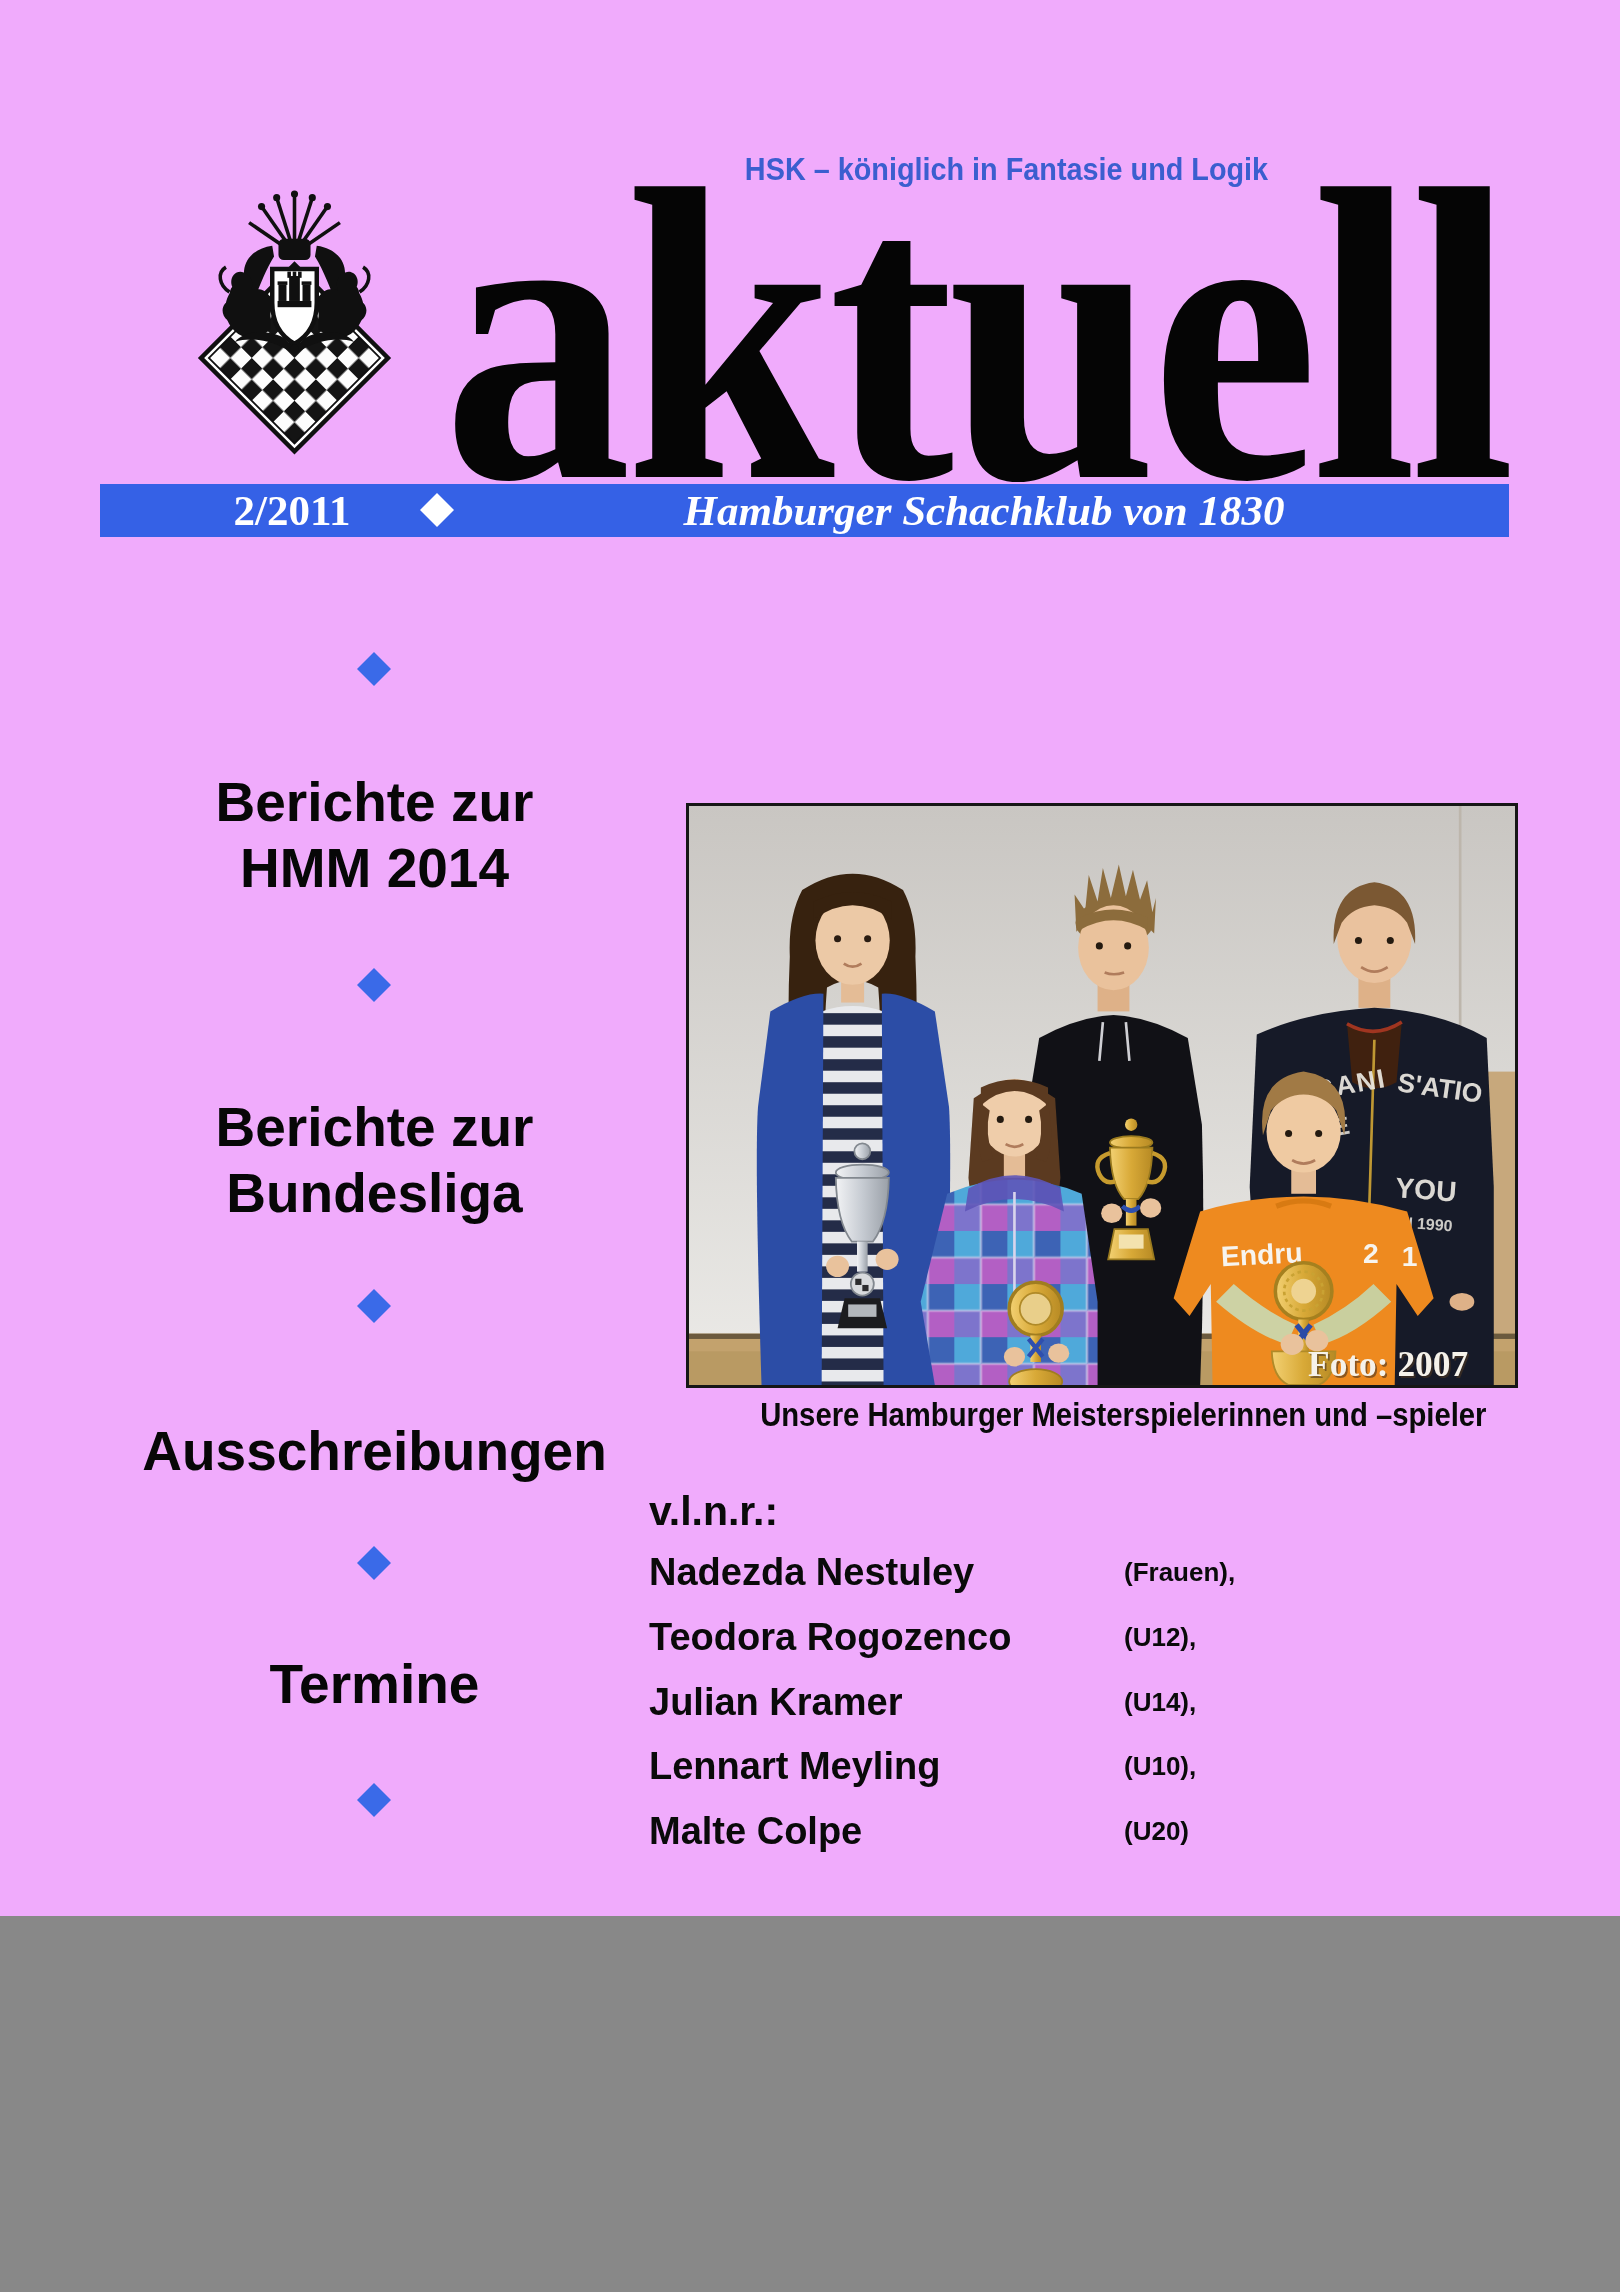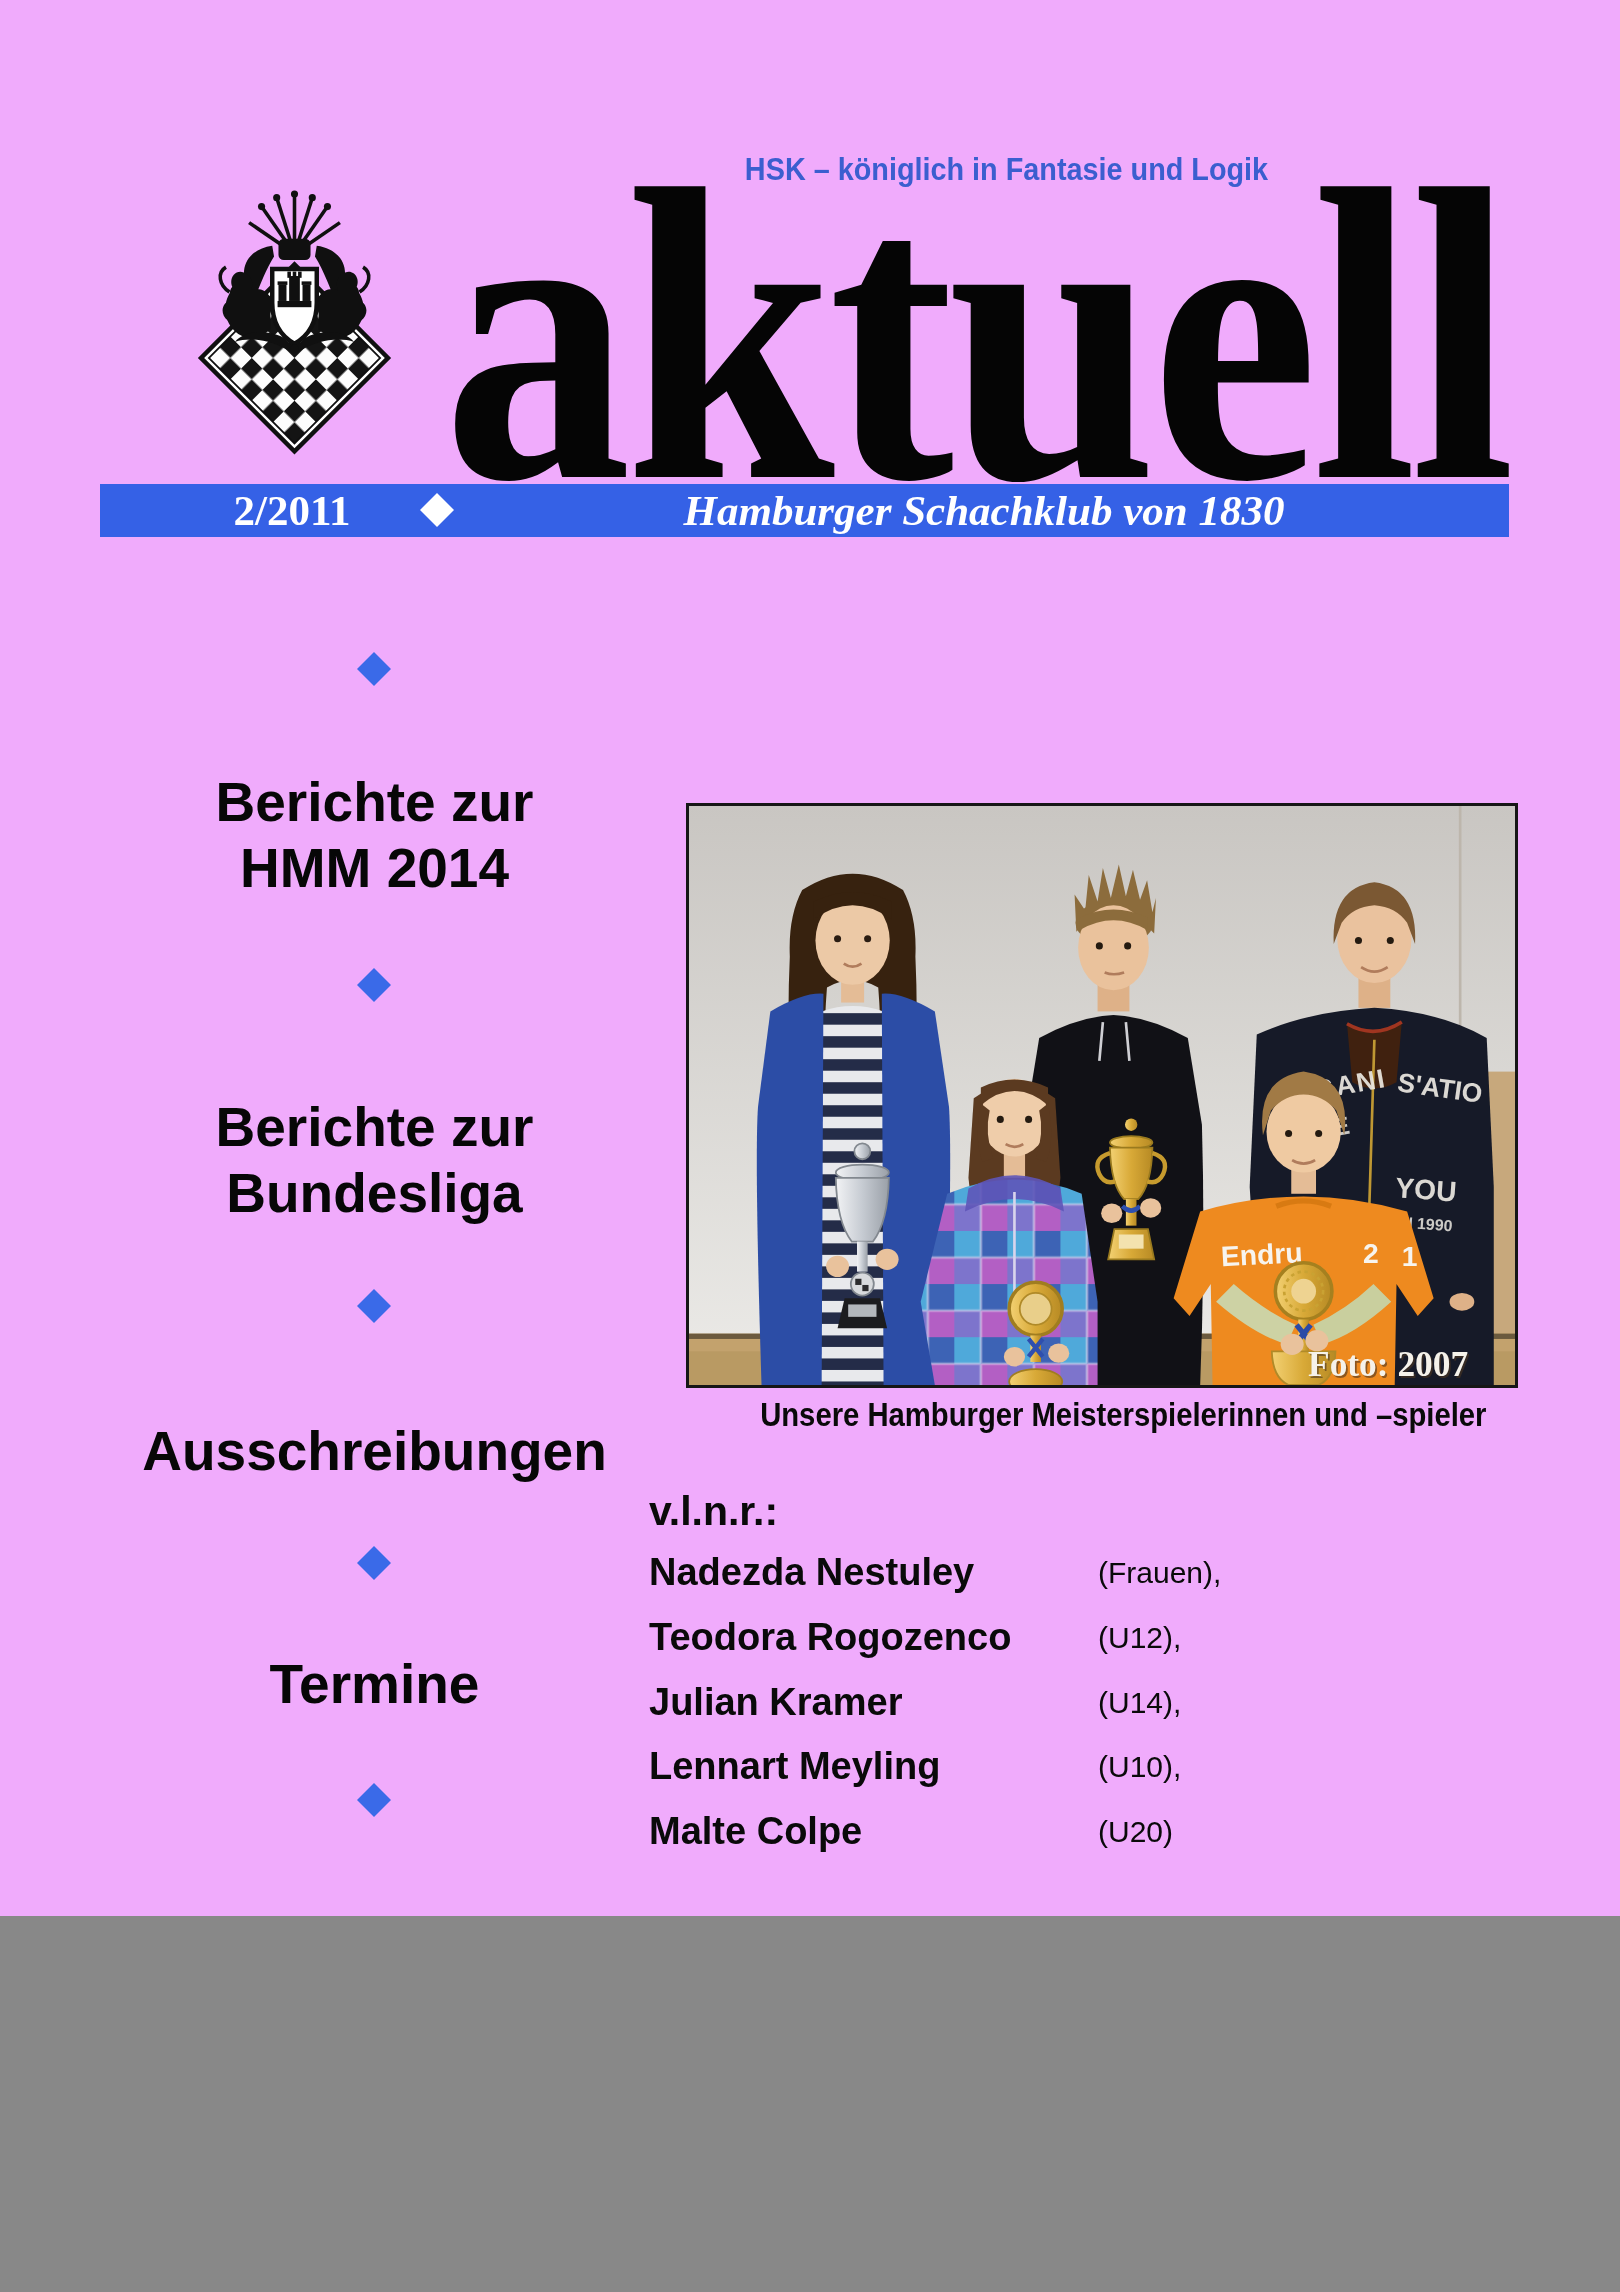--- a/index.html
+++ b/index.html
@@ -29,21 +29,21 @@
   .photo-frame{position:absolute;left:686px;top:803px;width:832px;height:585px;
           border:3.6px solid #161616;box-sizing:border-box;background:#d8d5d1;}
   .photo-frame svg{display:block;width:100%;height:100%;}
   .caption{position:absolute;left:704px;top:1395px;width:802px;text-align:center;
           font-size:34px;font-weight:bold;color:#0a0a0a;transform:scaleX(.86);
           transform-origin:center;white-space:nowrap;}
   .roster-intro{position:absolute;left:649px;top:1490px;font-size:41px;font-weight:bold;
           color:#0a0a0a;line-height:43px;}
   .r-name{position:absolute;left:649px;font-size:38px;font-weight:bold;color:#0a0a0a;
           line-height:43px;white-space:nowrap;}
-  .r-cat{position:absolute;left:1098px;font-size:30px;font-weight:normal;color:#0a0a0a;
+  .r-cat{position:absolute;left:1124px;font-size:26px;font-weight:bold;color:#0a0a0a;
           line-height:43px;white-space:nowrap;}
 </style>
 </head>
 <body>
 
 <div class="page" style="--banner_blue: #3561e6; --bullet_blue: #3a6ae8; --tagline_blue: #3b5ecf;">
 
   <div class="tagline">HSK – königlich in Fantasie und Logik</div>
 
   <svg class="logo" viewBox="0 0 250 310">

